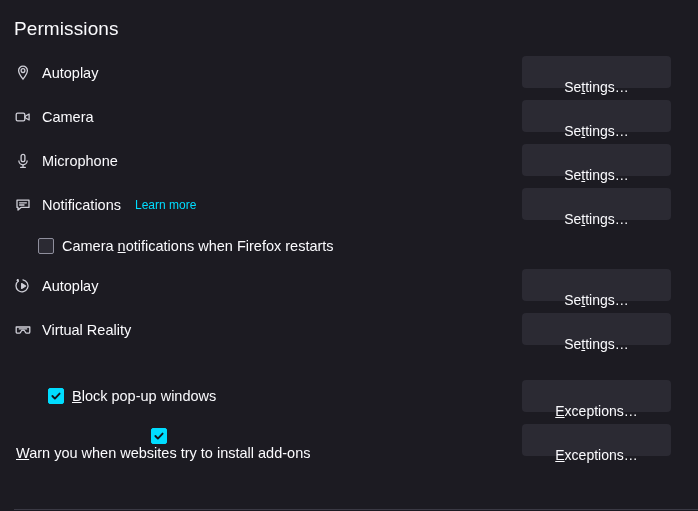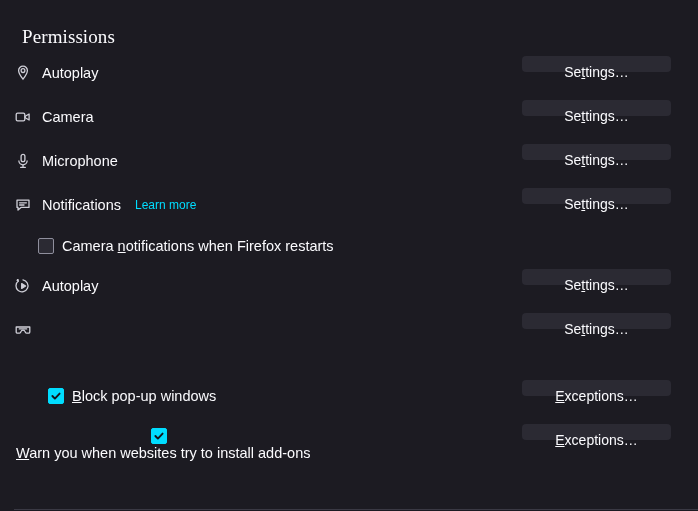--- a/index.html
+++ b/index.html
@@ -28,22 +28,21 @@
   
   .section-title {
     position: absolute;
     left: 14px;
     top: 17px;
     font-size: 19px;
     font-weight: 400;
     letter-spacing: 0.1px;
     color: #fbfbfe;
     line-height: 24px;
-    margin: 8px;
-    font-family: Liberation Serif, serif;
+    margin: 0;
   }
 
   
   .row {
     position: absolute;
     left: 14px;
     right: 14px;
     height: 34px;
     display: flex;
     align-items: center;
@@ -80,31 +79,31 @@
     margin-left: 14px;
     text-decoration: none;
     cursor: pointer;
     white-space: nowrap;
   }
 
   
   .btn {
     position: absolute;
     width: 149px;
-    height: 16px;
+    height: 32px;
     right: 27px;
     background: #2b2a33;
     border: none;
     border-radius: 4px;
     color: #fbfbfe;
     font-family: "Liberation Sans", sans-serif;
     font-size: 14px;
     line-height: 32px;
     text-align: center;
-    padding: 0;
+    padding: 15px;
     cursor: pointer;
     white-space: nowrap;
   }
   .ak { text-decoration: underline; text-underline-offset: 1px; }
 
   
   .cb-row {
     position: absolute;
     height: 24px;
     display: flex;
@@ -232,20 +231,21 @@
   <button class="btn" style="top:269px;"><span>Se</span><span class="ak">t</span><span>tings…</span></button>
 
   <div class="row" style="top:313px;">
     <div class="row-left">
       <span class="perm-icon">
         <svg width="18" height="18" viewBox="0 0 18 18" fill="none" stroke="currentColor" stroke-width="1.3">
           <path d="M2.2 6.0h13.6v5.0c0 0.7-0.6 1.2-1.2 1.2h-2.0c-0.5 0-0.9-0.3-1.1-0.7L10.7 10.0c-0.3-0.6-0.9-0.9-1.7-0.9s-1.4 0.3-1.7 0.9l-0.8 1.5c-0.2 0.4-0.6 0.7-1.1 0.7h-2.0c-0.7 0-1.2-0.5-1.2-1.2z" stroke-linejoin="round"></path>
           <path d="M5.3 7.9h7.4" stroke-linecap="round"></path>
         </svg>
       </span>
+      <span class="perm-label">Virtual Reality</span>
     </div>
   </div>
   <button class="btn" style="top:313px;"><span>Se</span><span class="ak">t</span><span>tings…</span></button>
 
   <div class="cb-row" style="left:16px; top:384px;margin-left:32px;">
     <span class="cbox checked">
       <svg width="12" height="12" viewBox="0 0 12 12" fill="none" stroke="#15141a" stroke-width="1.9" stroke-linecap="round" stroke-linejoin="round">
         <path d="M2.4 6.0l2.5 2.6 4.7-5.0"></path>
       </svg>
     </span>

